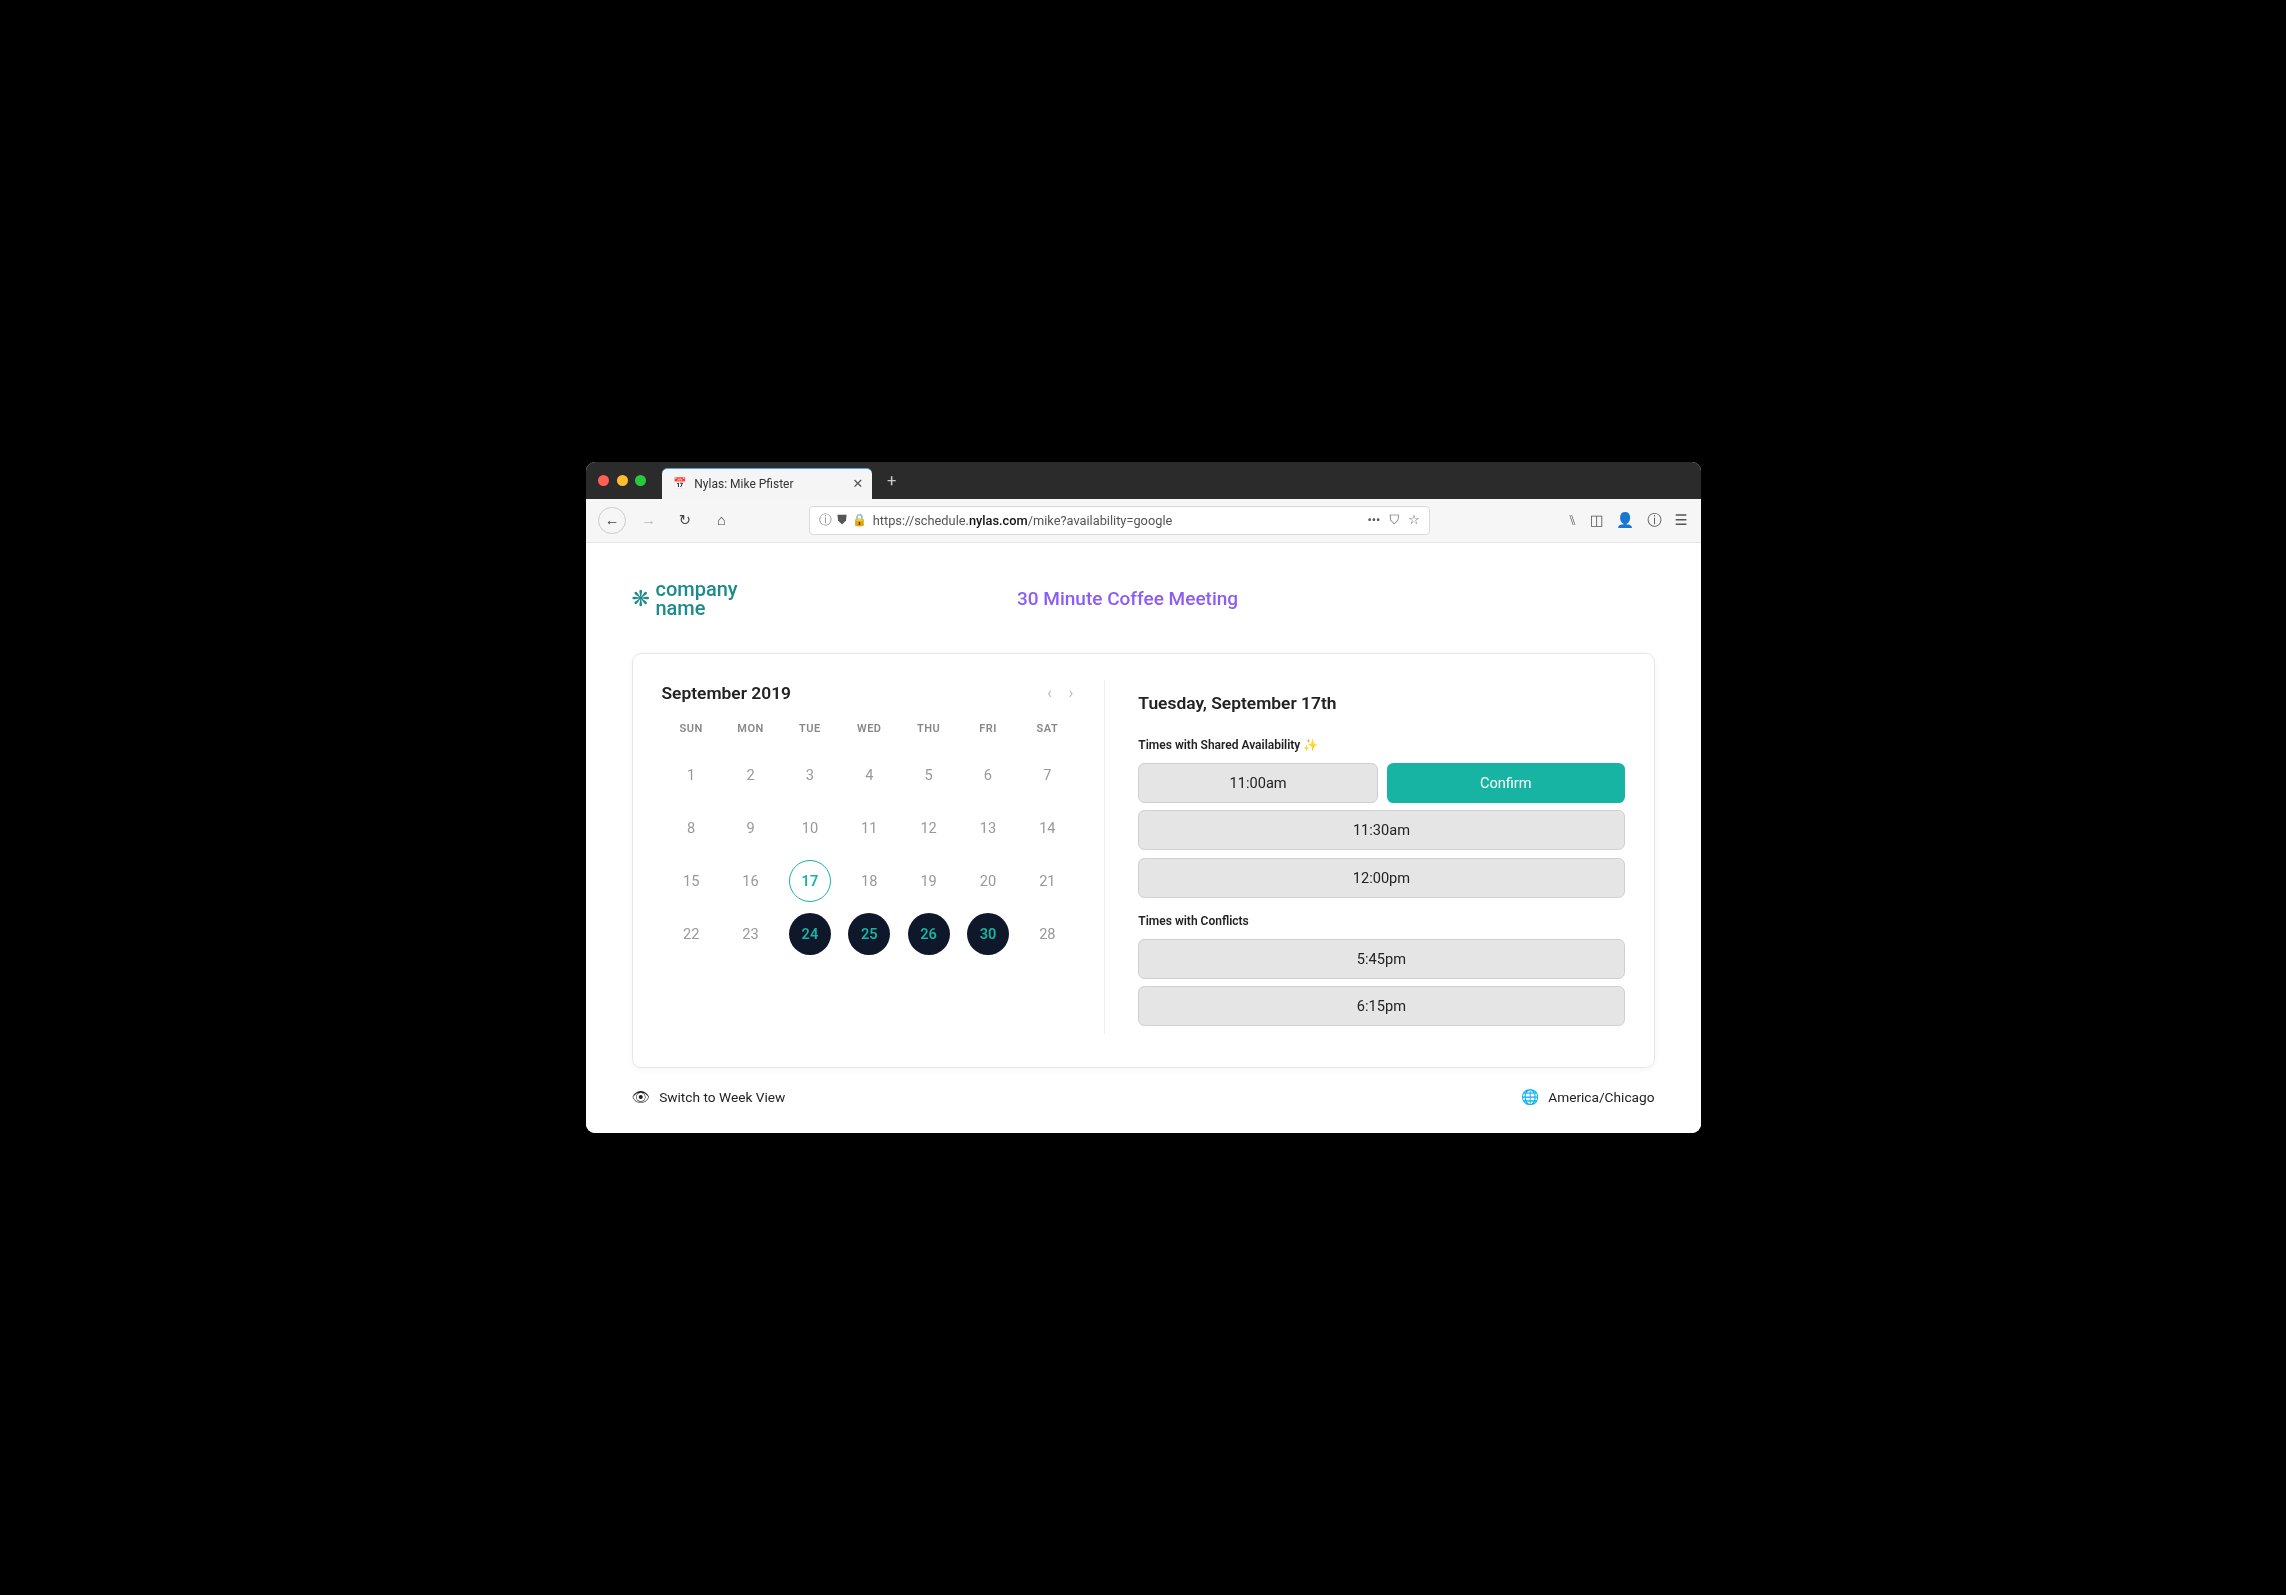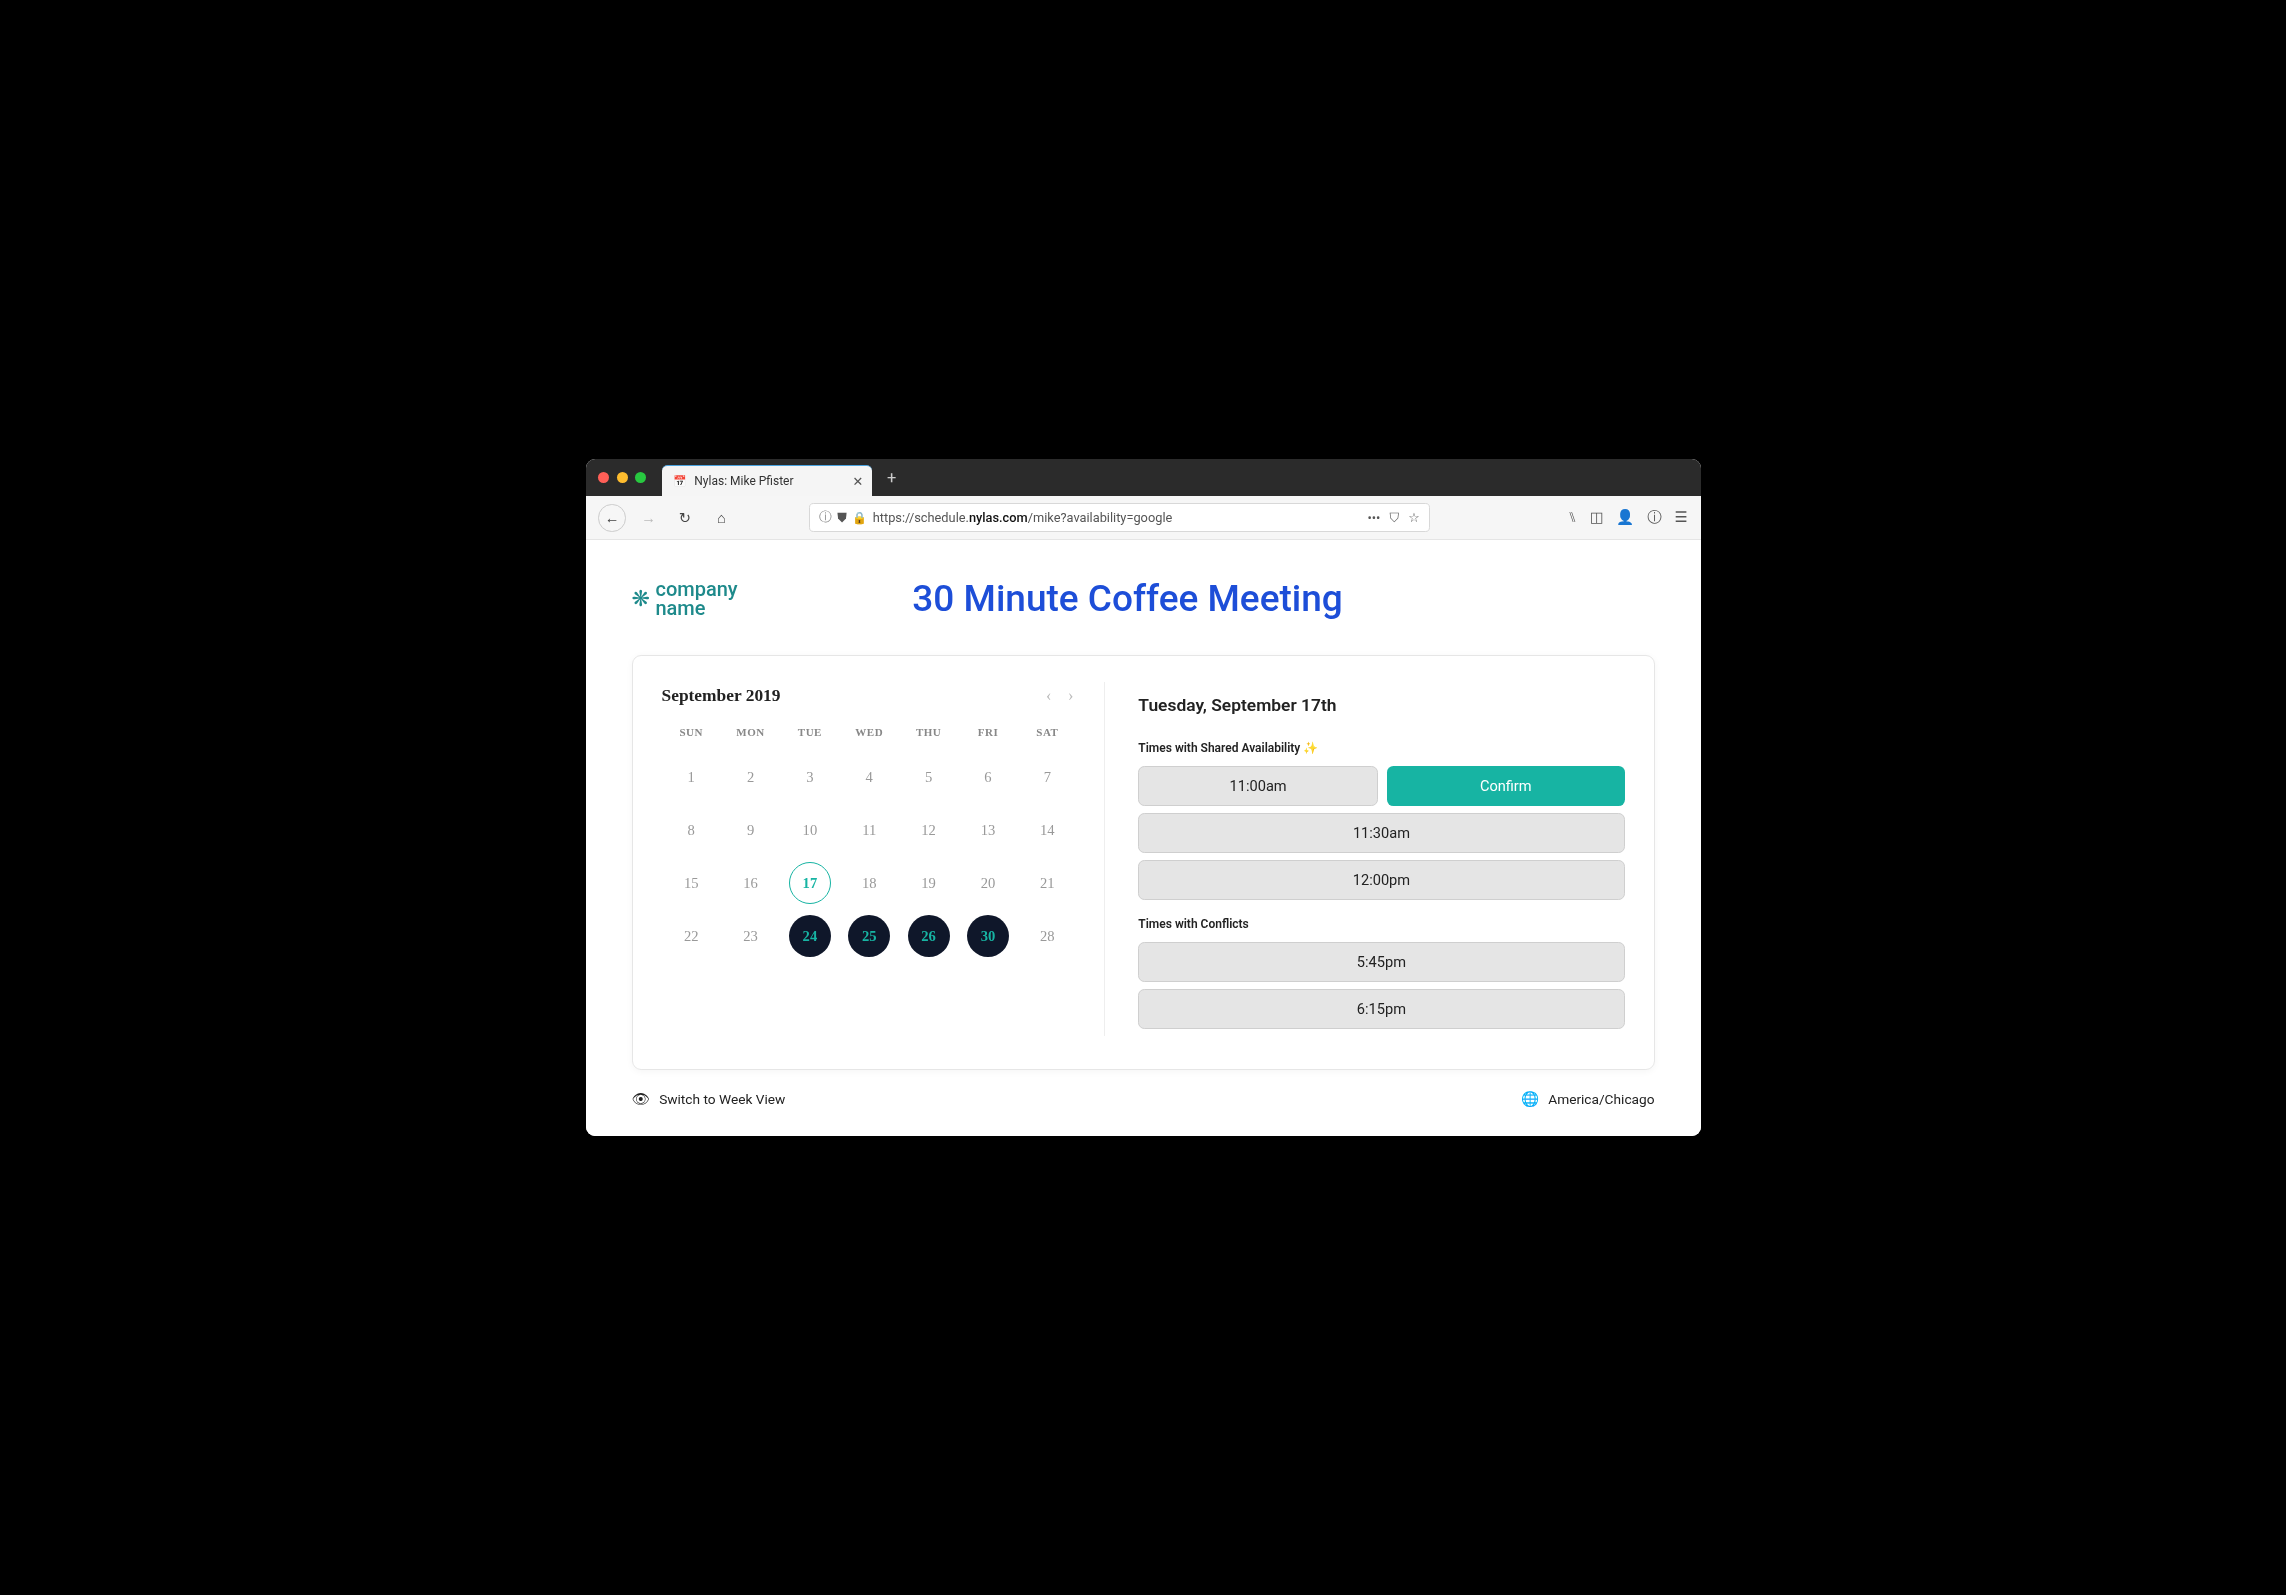--- a/index.html
+++ b/index.html
@@ -86,36 +86,35 @@
     display: flex; align-items: center;
   }
   .logo {
     display: flex; align-items: center; gap: 5.5px;
     color: #1e8a8b; font-weight: 500;
   }
   .logo-glyph { font-size: 22px; }
   .logo-text { font-size: 20px; line-height: 0.95; }
   .page-title {
     flex: 1; text-align: center;
-    font-size: 37px; font-weight: 500; color: #1d4ed8;
+    font-size: 19px; font-weight: 500; color: #8b5cf6;
   }
   .card {
     margin-top: 35px;
     border: 0.9px solid #e6e6e6;
     border-radius: 9.1px;
     box-shadow: 0 1.8px 7.3px rgba(0,0,0,.04);
     display: flex;
     padding: 25.6px 29px 33px;
     gap: 0;
   }
   
   .cal {
     flex: 0 0 46%;
     padding-right: 27.4px;
-    font-family: Liberation Serif, serif;
   }
   .cal-header { display: flex; align-items: center; }
   .cal-title { font-size: 17.4px; font-weight: 600; color: #222; flex: 1; }
   .cal-nav { display: flex; gap: 9.1px; color: #bbb; font-size: 16.4px; }
   .cal-nav span { cursor: pointer; padding: 3.7px; }
   .cal-grid { width: 100%; margin-top: 16.4px; border-collapse: collapse; }
   .cal-grid th {
     font-size: 11px; font-weight: 600; color: #888;
     padding-bottom: 12.8px; letter-spacing: 0.5px;
   }

